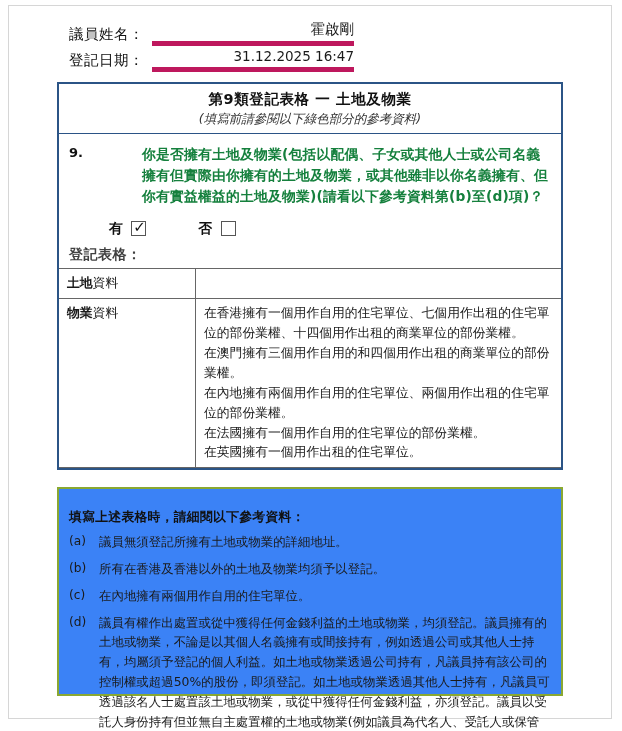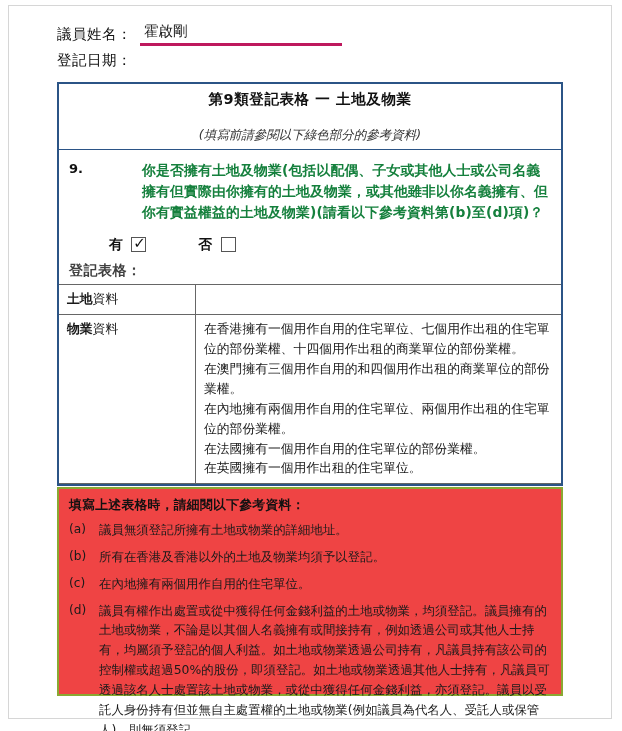--- a/index.html
+++ b/index.html
@@ -38,29 +38,31 @@
     display: flex;
     align-items: flex-end;
     height: 26px;
   }
   .meta-label {
     font-size: 14.5px;
     color: #111111;
     letter-spacing: 0.5px;
     white-space: nowrap;
     padding-bottom: 2px;
+    margin-left: 12px;
   }
   .meta-value-wrap {
     flex: 0 0 auto;
     width: 202px;
     margin-left: 8px;
-    border-bottom: 3px solid #be185d;
+    border-bottom: 5px solid #be185d;
     padding-bottom: 2px;
     padding-left: 4px;
     box-sizing: border-box;
+    text-align: right;
   }
   .meta-value {
     font-size: 13.5px;
     color: #1a1a1a;
     white-space: nowrap;
   }
   .meta-value.name { font-size: 14.5px; }
 
   
   .form-box {
@@ -82,21 +84,21 @@
     font-weight: bold;
     color: #111111;
     letter-spacing: 0.6px;
     line-height: 1.35;
   }
   .form-subtitle {
     font-size: 12.5px;
     font-style: italic;
     color: #333333;
     line-height: 1.45;
-    margin-top: 16px;
+    margin-top: 0;
   }
   .title-rule {
     border-bottom: 1px solid #2b5486;
     margin: 0;
   }
 
   
   .question-area {
     padding: 10px 12px 4px 10px;
   }
@@ -208,23 +210,23 @@
   .reg-line { display: block; }
 
   
   .ref-box {
     position: absolute;
     left: 57px;
     top: 487px;
     width: 506px;
     height: 209px;
     border: 2px solid #8aa832;
-    background: #ef4444;
-    box-sizing: border-box;
-    padding: 8px 10px 6px 10px;
+    background: #3b82f6;
+    box-sizing: border-box;
+    padding: 20px 10px 6px 10px;
   }
   .ref-title {
     font-size: 12.8px;
     font-weight: bold;
     color: #111111;
     letter-spacing: 0.3px;
     margin-bottom: 6px;
   }
   .ref-item {
     display: flex;
@@ -251,20 +253,23 @@
 
 <div class="meta">
   <div class="meta-row">
     <span class="meta-label">議員姓名：</span>
     <span class="meta-value-wrap">
       <span class="meta-value name">霍啟剛</span>
     </span>
   </div>
   <div class="meta-row">
     <span class="meta-label">登記日期：</span>
+    <span class="meta-value-wrap">
+      <span class="meta-value">31.12.2025 16:47</span>
+    </span>
   </div>
 </div>
 
 <div class="form-box">
 
   <div class="form-title-block">
     <div class="form-title">第9類登記表格 一 土地及物業</div>
     <div class="form-subtitle">(填寫前請參閱以下綠色部分的參考資料)</div>
   </div>
   <div class="title-rule"></div>

